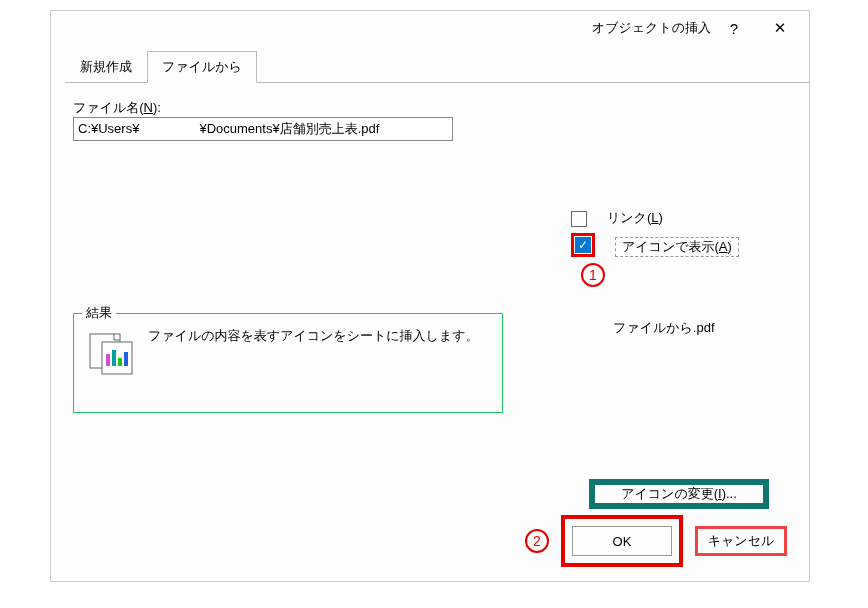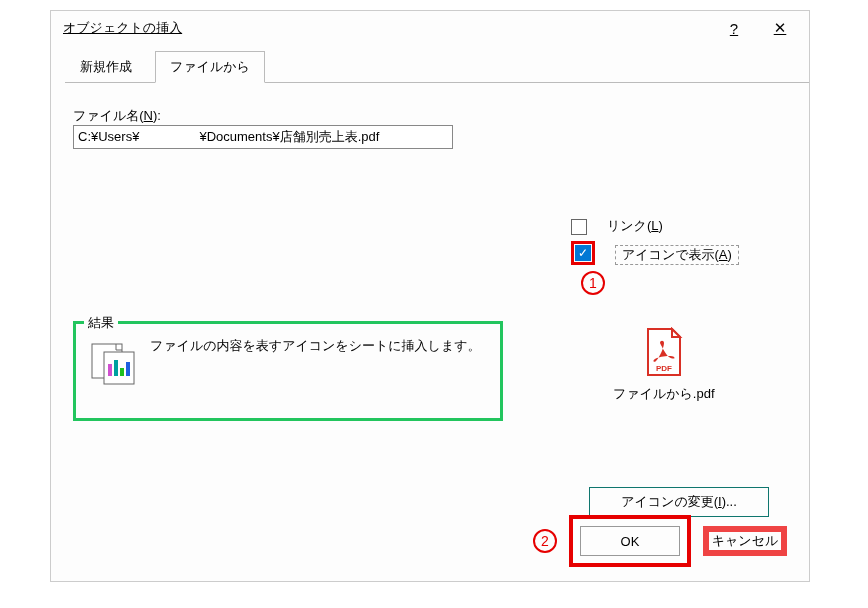--- a/index.html
+++ b/index.html
@@ -17,41 +17,39 @@
       left: 50px;
       top: 10px;
       width: 760px;
       height: 572px;
       background: #fdfdfd;
       border: 1px solid #ccc;
     }
     .titlebar {
       display: flex;
       align-items: center;
-      justify-content: space-between;
+      justify-content: flex-end;
       height: 34px;
       padding: 0 6px 0 12px;
-      text-decoration: underline;
     }
     .titlebar-title { font-size: 13px; }
     .titlebar-controls { display: flex; gap: 0; }
     .titlebar-btn {
       width: 46px;
       height: 32px;
       display: flex;
       align-items: center;
       justify-content: center;
       font-size: 15px;
       cursor: pointer;
     }
     .tabs {
       display: flex;
-      margin: 6px 0 8px 14px;
-      position: relative;
-      gap: 8px;
+      margin: 6px 0 0 14px;
+      position: relative;
     }
     .tab {
       padding: 6px 14px;
       font-size: 13px;
       border: 1px solid transparent;
       cursor: pointer;
       position: relative;
     }
     .tab.active {
       border: 1px solid #bbb;
@@ -131,21 +129,21 @@
       border-radius: 50%;
       color: #e60000;
       font-size: 14px;
       display: flex;
       align-items: center;
       justify-content: center;
       font-weight: normal;
       background: transparent;
     }
     .result-group {
-      border: 3px solid #22c55e;
+      border: 1px solid #22c55e;
       margin-top: 172px;
       width: 430px;
       height: 100px;
       padding: 12px 14px;
       position: relative;
     }
     .result-legend {
       position: absolute;
       top: -10px;
       left: 8px;
@@ -171,21 +169,21 @@
       width: 44px; height: 52px;
       margin: 0 auto 6px;
     }
     .preview-label { font-size: 13px; }
     .change-icon-btn {
       position: absolute;
       left: 538px;
       top: 396px;
       width: 180px;
       height: 30px;
-      border: 1px solid #0f766e;
+      border: 6px solid #0f766e;
       background: #fdfdfd;
       font-size: 13px;
       cursor: pointer;
     }
     .footer {
       position: absolute;
       right: 22px;
       bottom: 14px;
       display: flex;
       align-items: center;
@@ -194,23 +192,23 @@
     .ok-btn {
       width: 100px;
       height: 30px;
       border: 1px solid #999;
       background: #fdfdfd;
       font-size: 13px;
       cursor: pointer;
     }
     .ok-highlight { border: 4px solid #e60000; padding: 7px; }
     .cancel-btn {
-      width: 84px;
-      height: 30px;
-      border: 6px solid #ef4444;
+      width: 92px;
+      height: 30px;
+      border: 3px solid #ef4444;
       background: #fdfdfd;
       font-size: 13px;
       cursor: pointer;
     }
     .u { text-decoration: underline; }
   </style>
 </head>
 <body>
 
 <div class="dialog">
@@ -264,28 +262,20 @@
             <rect x="24" y="18" width="4" height="16" fill="#00a0a0"></rect>
             <rect x="30" y="26" width="4" height="8" fill="#20c020"></rect>
             <rect x="36" y="20" width="4" height="14" fill="#2060e0"></rect>
           </svg>
         </div>
         <div class="result-text">ファイルの内容を表すアイコンをシートに挿入します。</div>
       </div>
     </div>
 
     <div class="preview-area">
-      <div class="pdf-icon">
-        <svg width="44" height="52" viewBox="0 0 44 52">
-          <path d="M6 2 L30 2 L38 10 L38 48 L6 48 Z" fill="#fff" stroke="#d93025" stroke-width="2"></path>
-          <path d="M30 2 L30 10 L38 10 Z" fill="#fff" stroke="#d93025" stroke-width="2"></path>
-          <path d="M18 16 C18 13 22 13 22 16 C22 20 18 30 14 34 C12 36 10 34 13 32 C18 29 30 28 32 30 C34 32 30 32 27 30 C24 28 20 20 18 16 Z" fill="#d93025"></path>
-          <text x="22" y="44" font-size="8" fill="#d93025" text-anchor="middle" font-weight="bold">PDF</text>
-        </svg>
-      </div>
       <div class="preview-label">ファイルから.pdf</div>
     </div>
 
     <button class="change-icon-btn">アイコンの変更(<span class="u">I</span>)...</button>
 
   </div>
 
   <div class="footer">
     <div class="annot" style="position:static;">2</div>
     <span class="ok-highlight">

